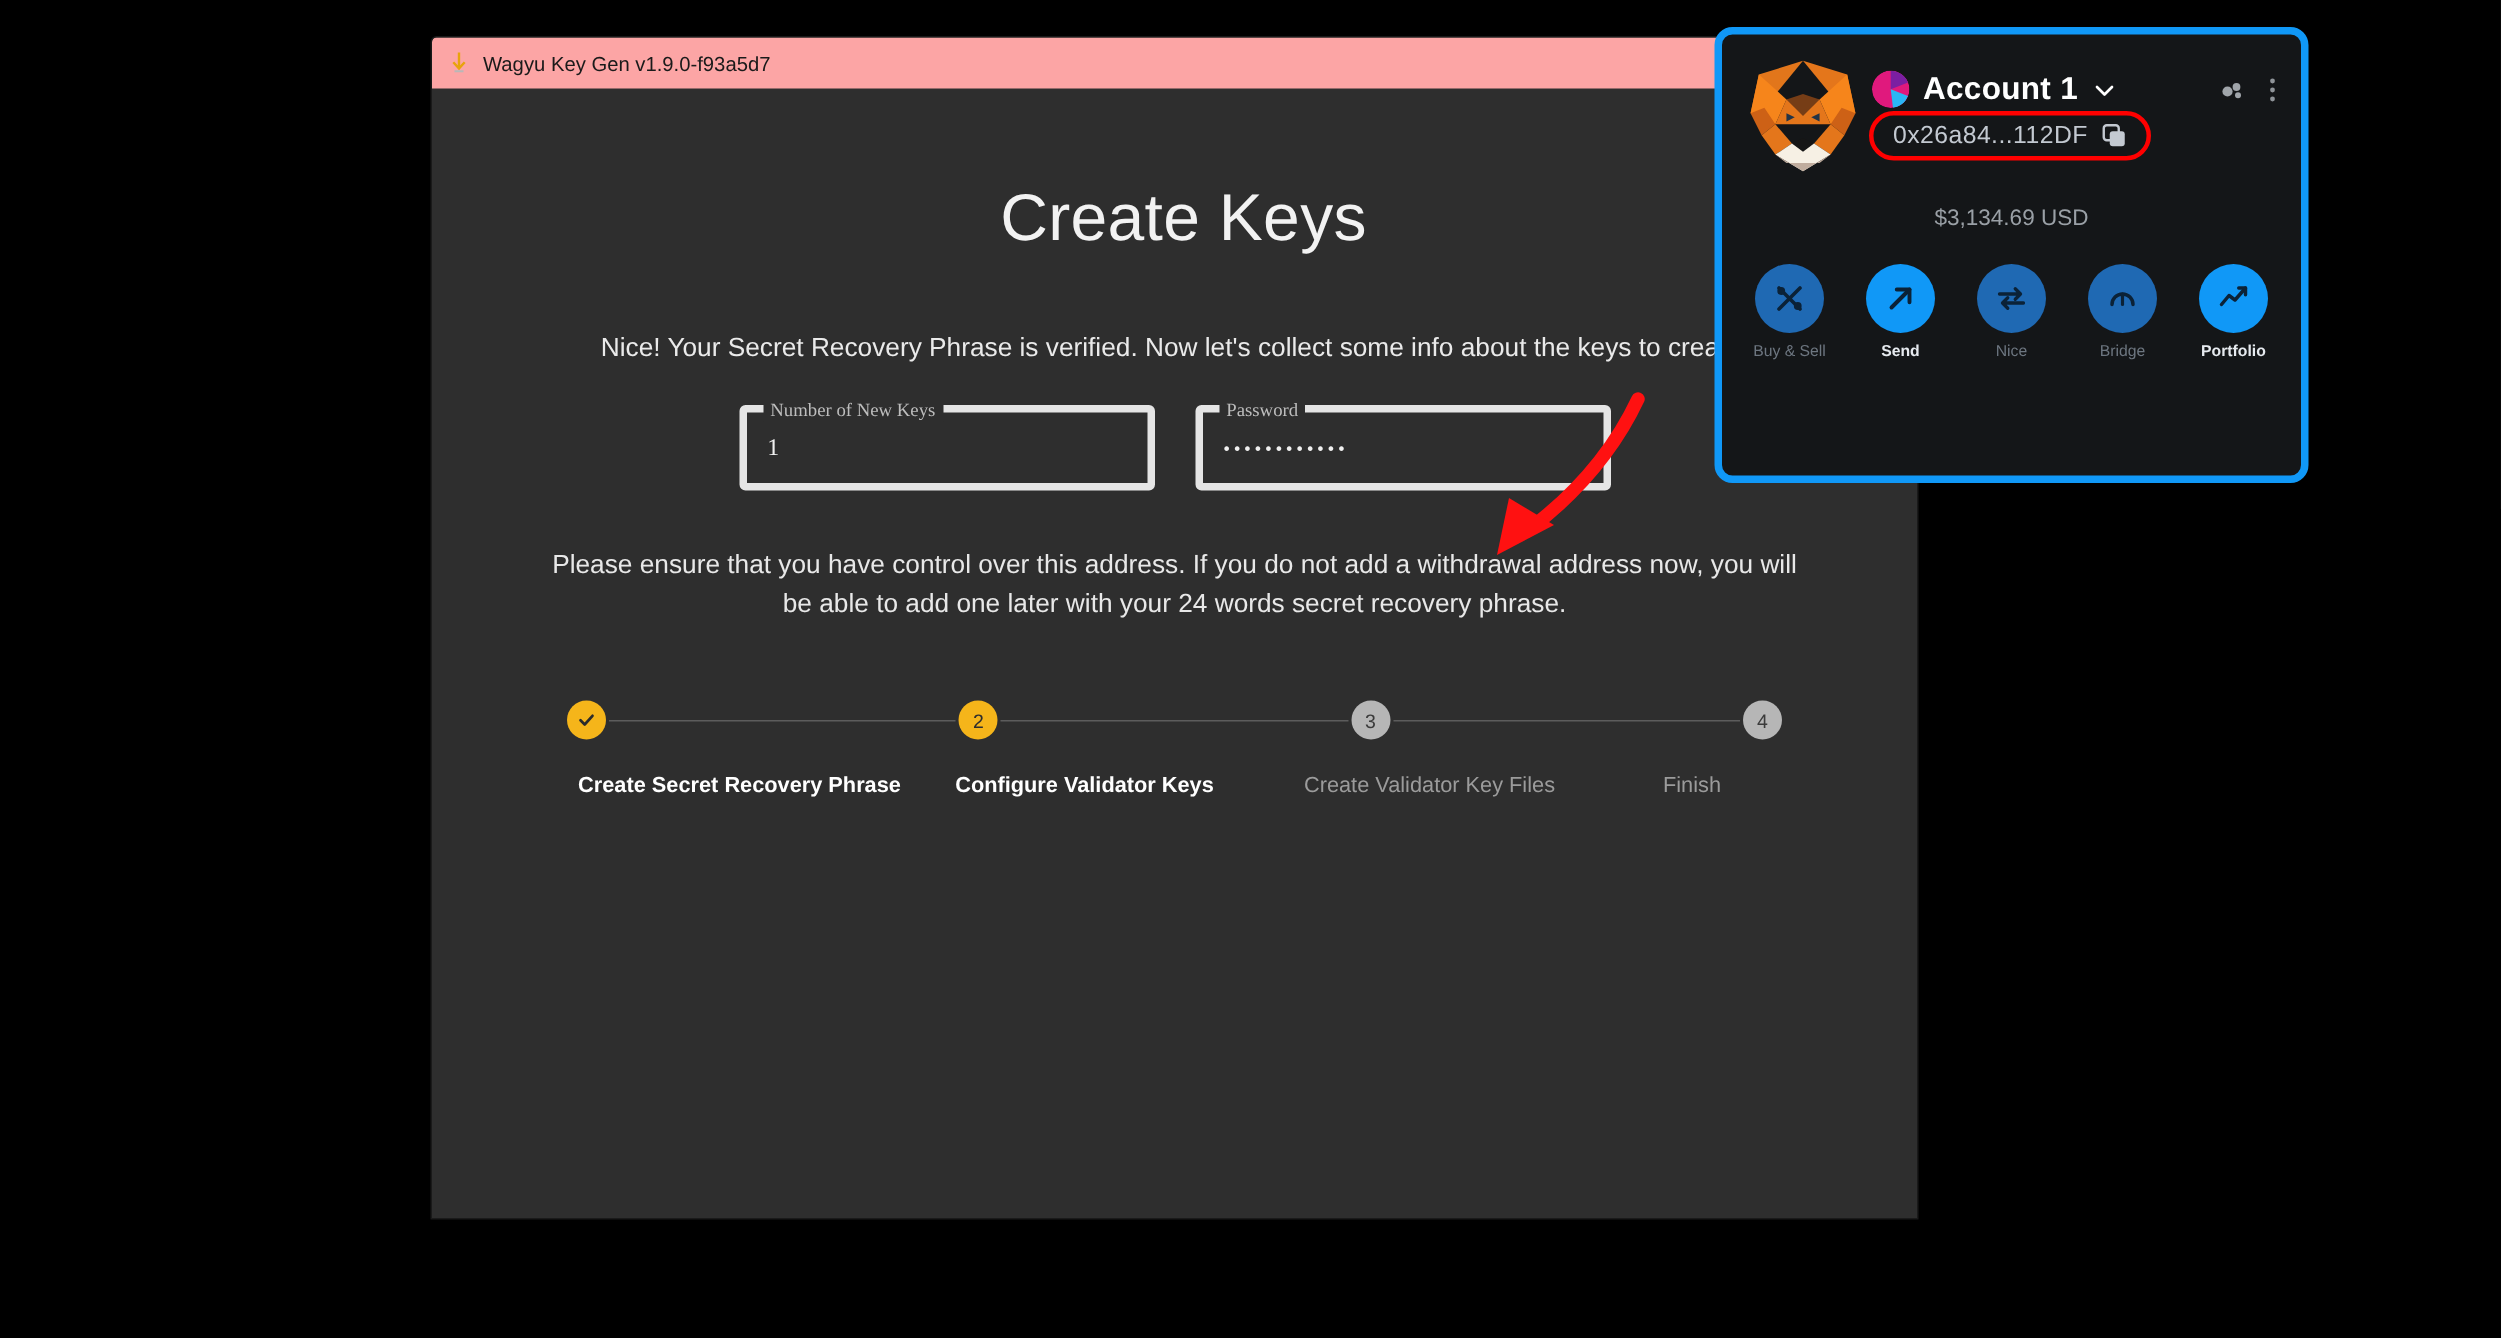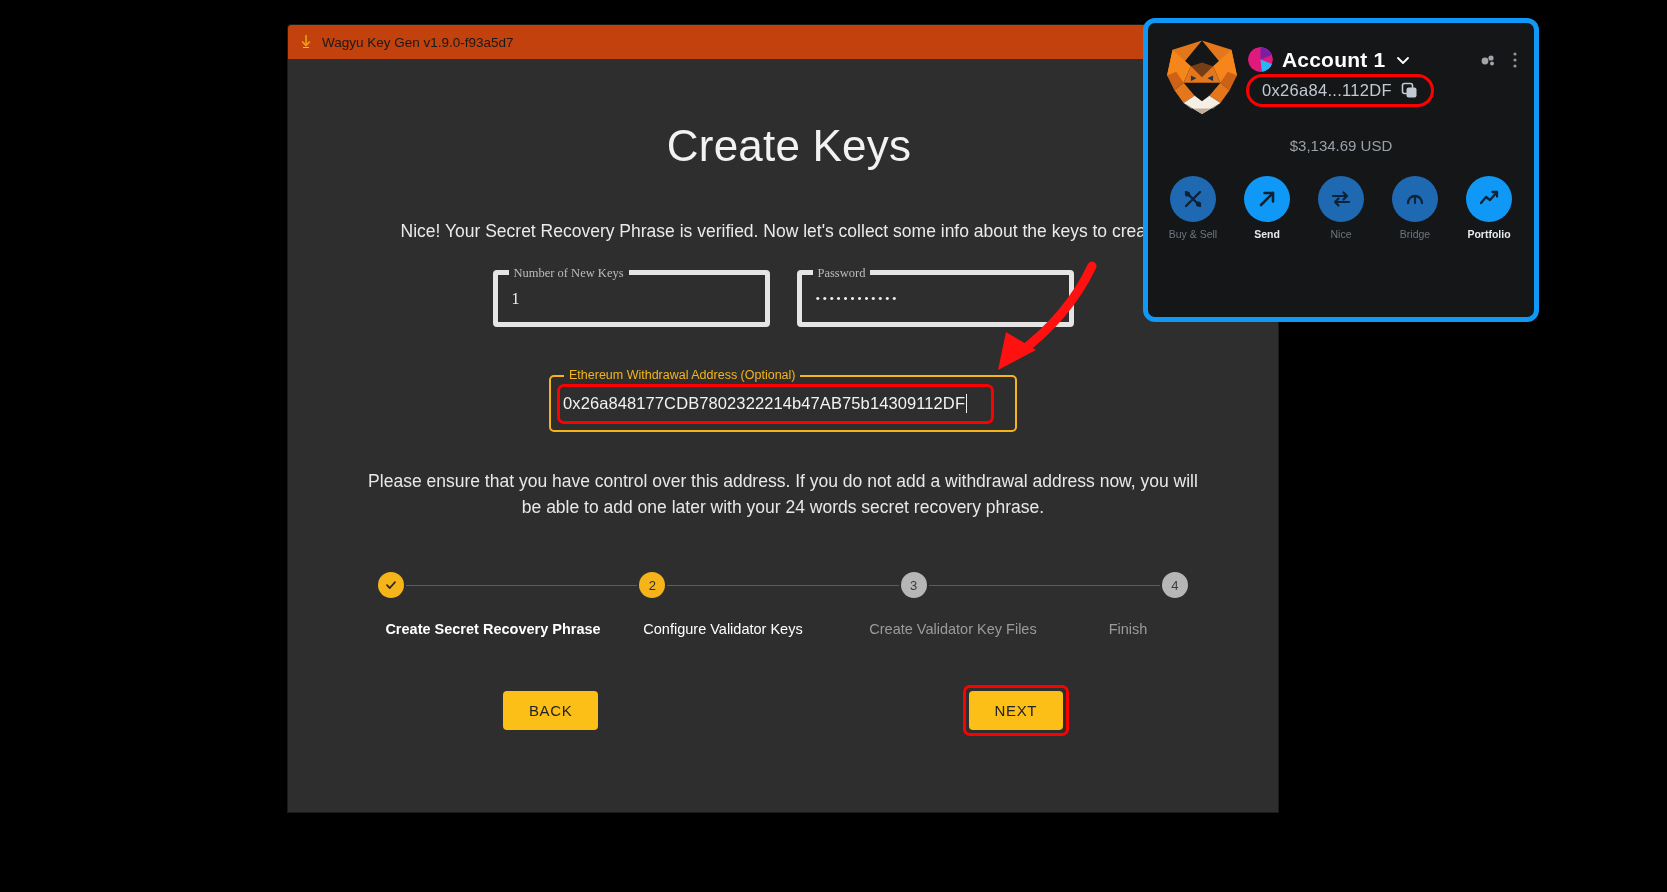--- a/index.html
+++ b/index.html
@@ -14,21 +14,21 @@
   
   .app-window {
     position: absolute; left: 288px; top: 25px;
     width: 990px; height: 787px;
     background: #2e2e2e;
     border-radius: 3px 3px 0 0;
     overflow: hidden;
     box-shadow: 0 0 0 1px #1a1a1a;
   }
   .titlebar {
-    height: 34px; background: #c2410c;
+    height: 34px; background: #fca5a5;
     display: flex; align-items: center;
     padding-left: 10px;
     border-radius: 3px 3px 0 0;
   }
   .titlebar .tb-icon {
     width: 16px; height: 16px; margin-right: 8px;
     display: flex; align-items: center; justify-content: center;
   }
   .titlebar .tb-title {
     font-size: 13.5px; color: #1a1a1a;
@@ -187,21 +187,21 @@
   .step-labels {
     display: flex;
     justify-content: space-between;
     margin-top: 23px;
   }
   .step-label {
     font-size: 14.5px;
     text-align: center;
     white-space: nowrap;
   }
-  .step-label.cur { color: #ffffff; font-weight: normal; }
+  .step-label.cur { color: #ffffff; font-weight: bold; }
   .step-label.done { color: #ffffff; font-weight: bold; }
   .step-label.idle { color: #9b9b9b; font-weight: 400; }
   .sl0 { width: 230px; text-align: center; }
   .sl1 { width: 230px; text-align: center; }
   .sl2 { width: 230px; text-align: center; }
   .sl3 { width: 120px; text-align: center; }
 
   
   .btn-row {
     position: relative;
@@ -366,28 +366,20 @@
           <span class="field-value">1</span>
         </div>
 
         <div class="field wide">
           <span class="field-legend">Password</span>
           <span class="field-value pw">••••••••••••</span>
         </div>
 
       </div>
 
-      <div class="withdraw-wrap">
-        <div class="withdraw-field">
-          <span class="withdraw-legend">Ethereum Withdrawal Address (Optional)</span>
-          <span class="withdraw-value">0x26a848177CDB7802322214b47AB75b14309112DF</span>
-            <span class="caret"></span>
-        </div>
-        <div class="red-box"></div>
-      </div>
 
       <div class="notice">
         <div>Please ensure that you have control over this address. If you do not add a withdrawal address now, you will</div>
         <div>be able to add one later with your 24 words secret recovery phrase.</div>
       </div>
 
       <div class="stepper">
         <div class="step-line-row">
           <div class="step-node done">
             <svg width="14" height="14" viewBox="0 0 14 14">
@@ -402,27 +394,20 @@
           <div class="step-node idle">4</div>
         </div>
         <div class="step-labels">
           <div class="step-label done sl0">Create Secret Recovery Phrase</div>
           <div class="step-label cur sl1">Configure Validator Keys</div>
           <div class="step-label idle sl2">Create Validator Key Files</div>
           <div class="step-label idle sl3">Finish</div>
         </div>
       </div>
 
-      <div class="btn-row">
-        <button class="btn">BACK</button>
-        <div class="btn-next-wrap">
-          <button class="btn">NEXT</button>
-          <div class="red-ring"></div>
-        </div>
-      </div>
 
     </div>
   </div>
 
   <svg class="arrow-svg" width="130" height="120" viewBox="0 0 130 120">
     <path d="M112 8 C 96 42, 70 72, 38 96" stroke="#ff1111" stroke-width="9" fill="none" stroke-linecap="round"></path>
     <path d="M18 112 L 26 74 L 56 92 Z" fill="#ff1111"></path>
   </svg>
 
   <div class="mm-panel">

